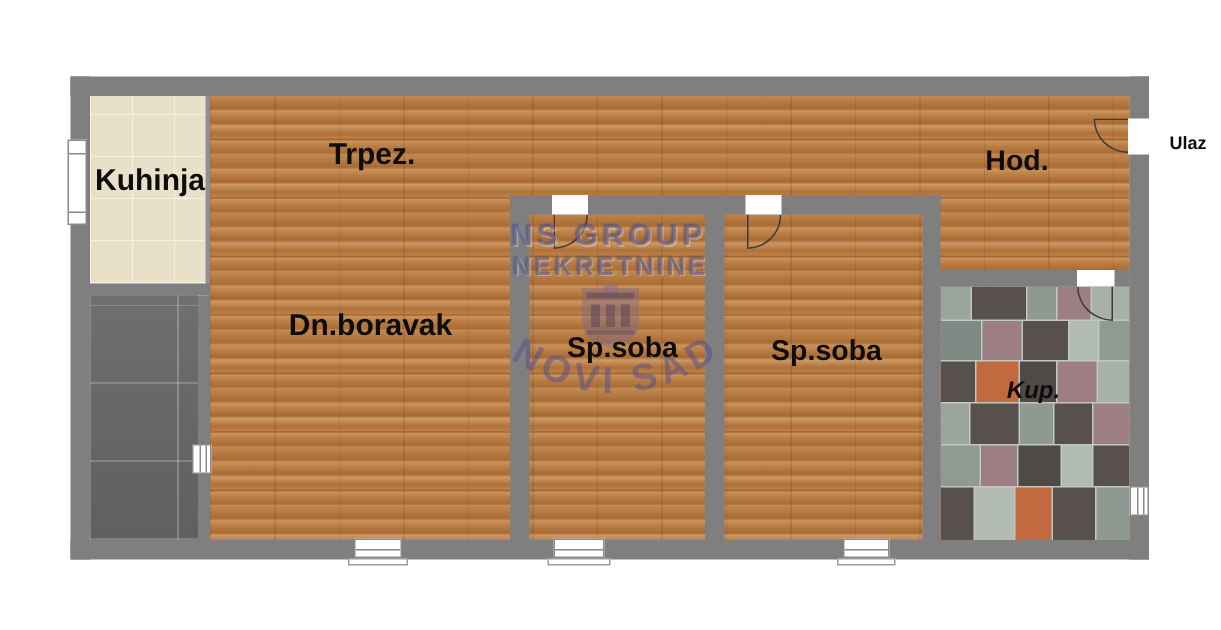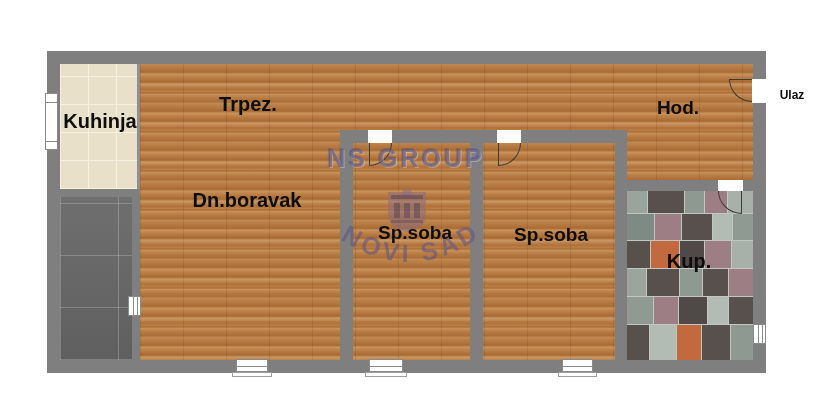--- a/index.html
+++ b/index.html
@@ -146,39 +146,40 @@
   <div class="sill" style="left:232px;top:372px;width:40px;height:5px;"></div>
   <div class="win" style="left:369px;top:359px;width:34px;height:13px;">
     <div class="hline"></div>
   </div>
   <div class="sill" style="left:365px;top:372px;width:42px;height:5px;"></div>
   <div class="win" style="left:562px;top:359px;width:31px;height:13px;">
     <div class="hline"></div>
   </div>
   <div class="sill" style="left:558px;top:372px;width:39px;height:5px;"></div>
 
-  <div class="wm-text wm" style="left:406px;top:158px;font-size:25px;letter-spacing:3px;">NS GROUP</div>
+  <div class="wm-text wm" style="left:406px;top:158px;font-size:20px;letter-spacing:3px;">NS GROUP</div>
+  <div class="wm-text wm" style="left:407px;top:178px;font-size:17px;letter-spacing:2px;">NEKRETNINE</div>
   <svg class="abs wm" style="left:381px;top:186px;" width="52" height="48" viewBox="0 0 52 48">
     <circle cx="26" cy="7" r="5" fill="rgba(136,106,128,0.45)"></circle>
     <path d="M7 6 h38 v23 q0 13 -19 17 q-19 -4 -19 -17 z" fill="rgba(136,106,128,0.5)"></path>
     <rect x="10" y="9" width="32" height="4" fill="rgba(70,55,85,0.4)"></rect>
     <rect x="13" y="17" width="6" height="15" fill="rgba(70,55,85,0.42)"></rect>
     <rect x="23" y="17" width="6" height="15" fill="rgba(70,55,85,0.42)"></rect>
     <rect x="33" y="17" width="6" height="15" fill="rgba(70,55,85,0.42)"></rect>
     <rect x="10" y="34" width="32" height="3" fill="rgba(70,55,85,0.35)"></rect>
   </svg>
   <svg class="abs wm" style="left:323px;top:210px;" width="176" height="82" viewBox="0 0 176 82">
     <path id="nsarc" d="M 10 24 Q 88 82 166 20" fill="none" stroke="none"></path>
     <text font-family="Liberation Sans, sans-serif" font-size="25" font-weight="bold" fill="rgba(90,82,136,0.55)" letter-spacing="4">
       <textPath href="#nsarc" startOffset="50%" text-anchor="middle">NOVI SAD</textPath>
     </text>
   </svg>
 
   <div class="room-label" style="left:100px;top:121px;font-size:20px;">Kuhinja</div>
   <div class="room-label" style="left:248px;top:104px;font-size:20px;">Trpez.</div>
-  <div class="room-label" style="left:247px;top:200px;font-size:20px;">Dn.boravak</div>
+  <div class="room-label" style="left:247px;top:218px;font-size:20px;">Dn.boravak</div>
   <div class="room-label" style="left:415px;top:233px;font-size:19px;">Sp.soba</div>
   <div class="room-label" style="left:551px;top:235px;font-size:19px;">Sp.soba</div>
-  <div class="room-label" style="left:689px;top:261px;font-size:20px;">Kup.</div>
+  <div class="room-label" style="left:689px;top:261px;font-size:16px;font-style:italic;">Kup.</div>
   <div class="room-label" style="left:678px;top:108px;font-size:19px;">Hod.</div>
   <div class="room-label" style="left:792px;top:95px;font-size:12px;">Ulaz</div>
 
 </div>
 
 </body></html>

